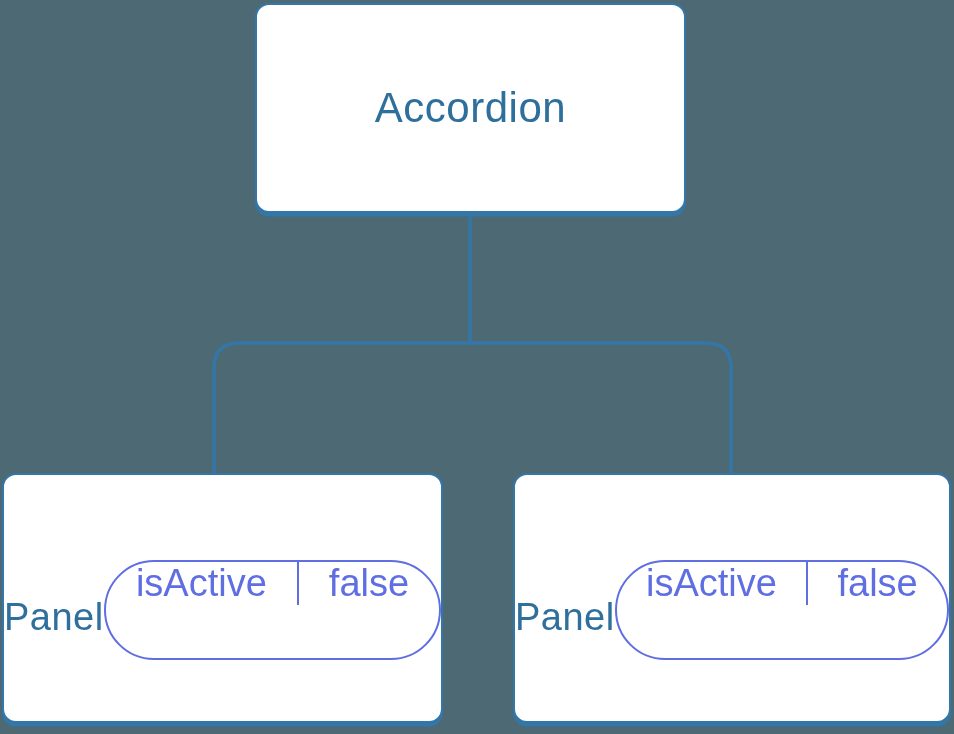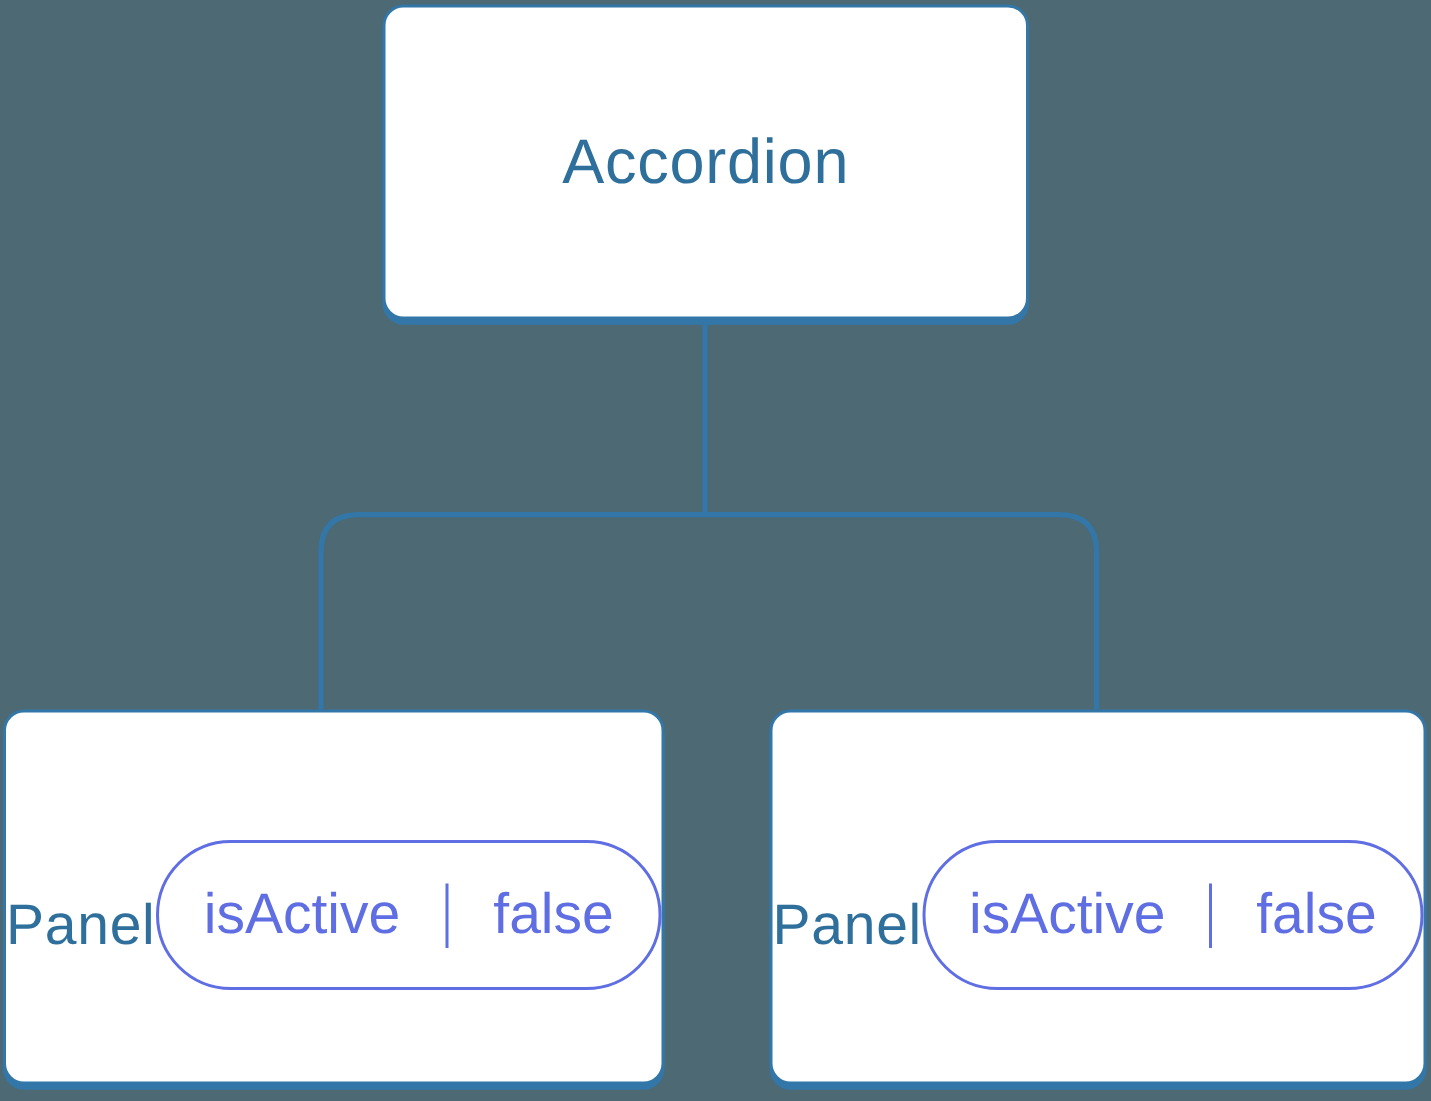--- a/index.html
+++ b/index.html
@@ -68,21 +68,21 @@
     line-height: 1.3;
     letter-spacing: 0.5px;
   }
   .pill {
     margin-top: 24px;
     width: 84.5%;
     height: 100px;
     border: 2px solid var(--pill);
     border-radius: 60px;
     display: flex;
-    align-items: center;
+    align-items: flex-start;
     color: var(--pill);
     font-size: 38px;
     background: var(--card-bg);
   }
   .pill-cell {
     display: flex;
     align-items: center;
     justify-content: center;
   }
   .pill-key {

